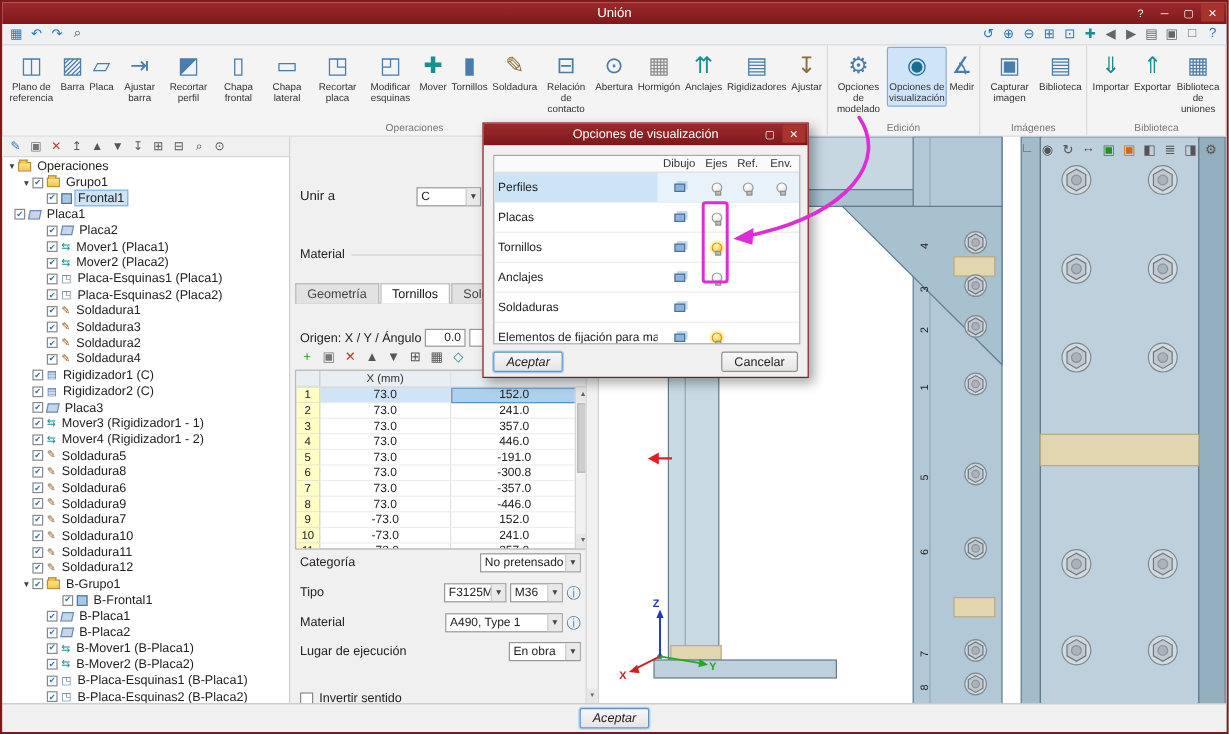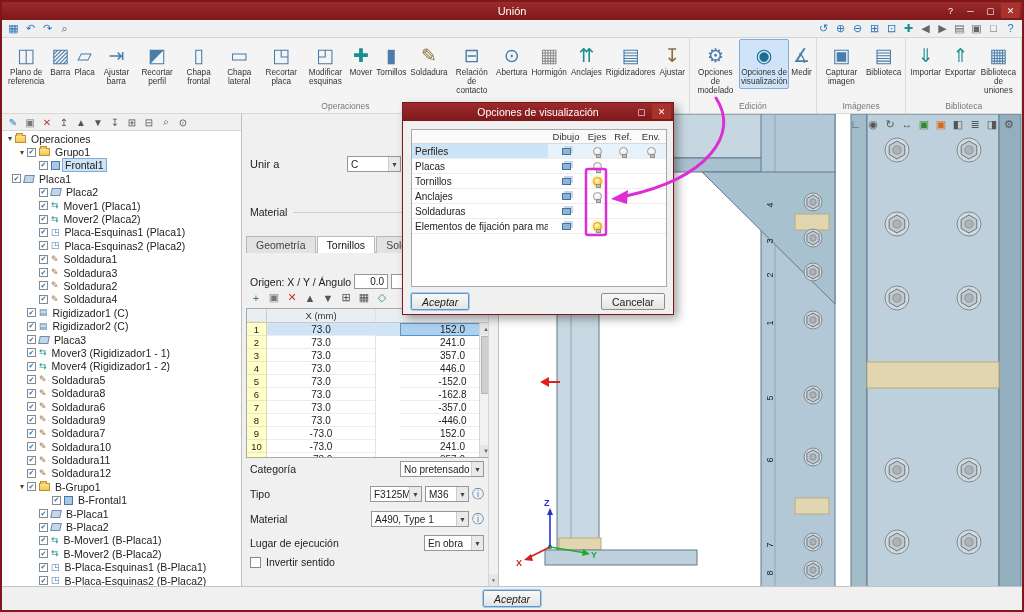--- a/index.html
+++ b/index.html
@@ -89,21 +89,21 @@
   .thead { display:flex; height:14px; background:#e9eef3; border-bottom:1px solid #c9c9c9;
     font-size:9.5px; color:#333; flex:none; }
   .thead div { display:flex; align-items:center; justify-content:center; }
   .tbody { position:relative; flex:1; overflow:hidden; }
   .drow { display:flex; height:13px; font-size:10px; }
   .drow.sel { background:#cfe4f6; }
   .cnum { width:20px; background:#ffffc6; border-right:1px solid #d8d8b0; border-bottom:1px solid #e6e6c9;
     display:flex; align-items:center; justify-content:center; font-size:9.5px; flex:none; }
   .cx { width:109px; border-right:1px solid #e2e2e2; border-bottom:1px solid #ededed;
     display:flex; align-items:center; justify-content:center; flex:none; }
-  .cy { width:105px; border-bottom:1px solid #ededed; display:flex; align-items:center; justify-content:center; flex:none;margin-left:24px; }
+  .cy { width:105px; border-bottom:1px solid #ededed; display:flex; align-items:center; justify-content:center; flex:none; }
   .cy.cellsel { background:#add2f0; outline:1px solid #5e93c8; outline-offset:-1px; }
   .vscroll { position:absolute; right:0; top:0; bottom:0; width:13px; background:#f1f1f1;
     border-left:1px solid #d5d5d5; font-size:6px; color:#666; }
   .vs-up,.vs-dn { position:absolute; left:0; right:0; height:12px; display:flex; align-items:center;
     justify-content:center; background:#e6e6e6; }
   .vs-up { top:0; } .vs-dn { bottom:0; }
   .vs-th { position:absolute; left:1px; right:1px; top:13px; height:58px; background:#cfcfcf; border:1px solid #b5b5b5; }
   .frow { position:absolute; left:8px; right:14px; height:18px; display:flex; align-items:center; }
   .frow .flab { font-size:10.5px; }
   .frow .fvals { margin-left:auto; display:flex; align-items:center; gap:3px; }
@@ -130,21 +130,21 @@
     border:1px solid #7e181a; box-shadow:4px 4px 9px rgba(0,0,0,.35); z-index:40; }
   #dlg-title { height:18px; background:linear-gradient(#9c2a2c,#7e181a); color:#fff; position:relative; }
   #dlg-title .txt { position:absolute; left:0; right:0; top:0; height:18px; line-height:18px;
     text-align:center; font-size:10.5px; }
   #dlg-controls { position:absolute; right:2px; top:1px; display:flex; gap:1px; }
   #dlg-table { position:absolute; left:8px; top:26px; width:256px; height:158px; background:#fff;
     border:1px solid #a9a9a9; overflow:hidden; }
   .dhead { display:flex; height:14px; background:#fafafa; border-bottom:1px solid #d9d9d9;
     font-size:9.5px; color:#333; }
   .dhead div { display:flex; align-items:center; justify-content:center; }
-  .dlrow { display:flex; height:15px; border-bottom:1px solid #ececec; align-items:center; }
+  .dlrow { display:flex; height:25px; border-bottom:1px solid #ececec; align-items:center; }
   .dlrow.sel { background:#e8f2fb; }
   .dname { font-size:10px; padding-left:3px; overflow:hidden; white-space:nowrap; }
   .dlrow.sel .dname { background:#cde4f6; }
   .dcell { display:flex; align-items:center; justify-content:center; flex:none; height:100%; }
   .stack { width:9px; height:7px; background:#8fb3d9; border:1px solid #46729e;
     box-shadow:2px -2px 0 0 #c3d9ec; }
   .bulb { width:9px; height:9px; border-radius:50%; position:relative;
     background:radial-gradient(circle at 35% 30%,#fff,#ececec 60%,#cfcfcf); border:1px solid #9a9a9a; }
   .bulb::after { content:""; position:absolute; left:2px; bottom:-3px; width:3px; height:2px;
     background:#bdbdbd; border:1px solid #909090; }
@@ -598,26 +598,26 @@
               <div class="cy">357.0</div>
             </div>
             <div class="drow">
               <div class="cnum">4</div>
               <div class="cx">73.0</div>
               <div class="cy">446.0</div>
             </div>
             <div class="drow">
               <div class="cnum">5</div>
               <div class="cx">73.0</div>
-              <div class="cy">-152.0</div>
+              <div class="cy">-191.0</div>
             </div>
             <div class="drow">
               <div class="cnum">6</div>
               <div class="cx">73.0</div>
-              <div class="cy">-162.8</div>
+              <div class="cy">-300.8</div>
             </div>
             <div class="drow">
               <div class="cnum">7</div>
               <div class="cx">73.0</div>
               <div class="cy">-357.0</div>
             </div>
             <div class="drow">
               <div class="cnum">8</div>
               <div class="cx">73.0</div>
               <div class="cy">-446.0</div>
@@ -682,21 +682,21 @@
         <div class="frow" style="top: 420px;">
           <span class="flab">Lugar de ejecución</span>
           <div class="fvals">
             <div class="combo" style="width: 60px;">
               <span class="cval">En obra</span>
               <span class="arr">▼</span>
             </div>
           </div>
         </div>
       </div>
-    <div class="prow" style="top:442px">
+    <div class="prow" style="top:462px">
       <span class="cb"></span>
       <span style="font-size:10.5px">Invertir sentido</span>
     </div>
     <div id="pscroll">
       <div class="vs-up">▲</div>
       <div class="vs-th" style="top:13px;height:72px"></div>
       <div class="vs-dn">▼</div>
     </div>
   </div>
 

